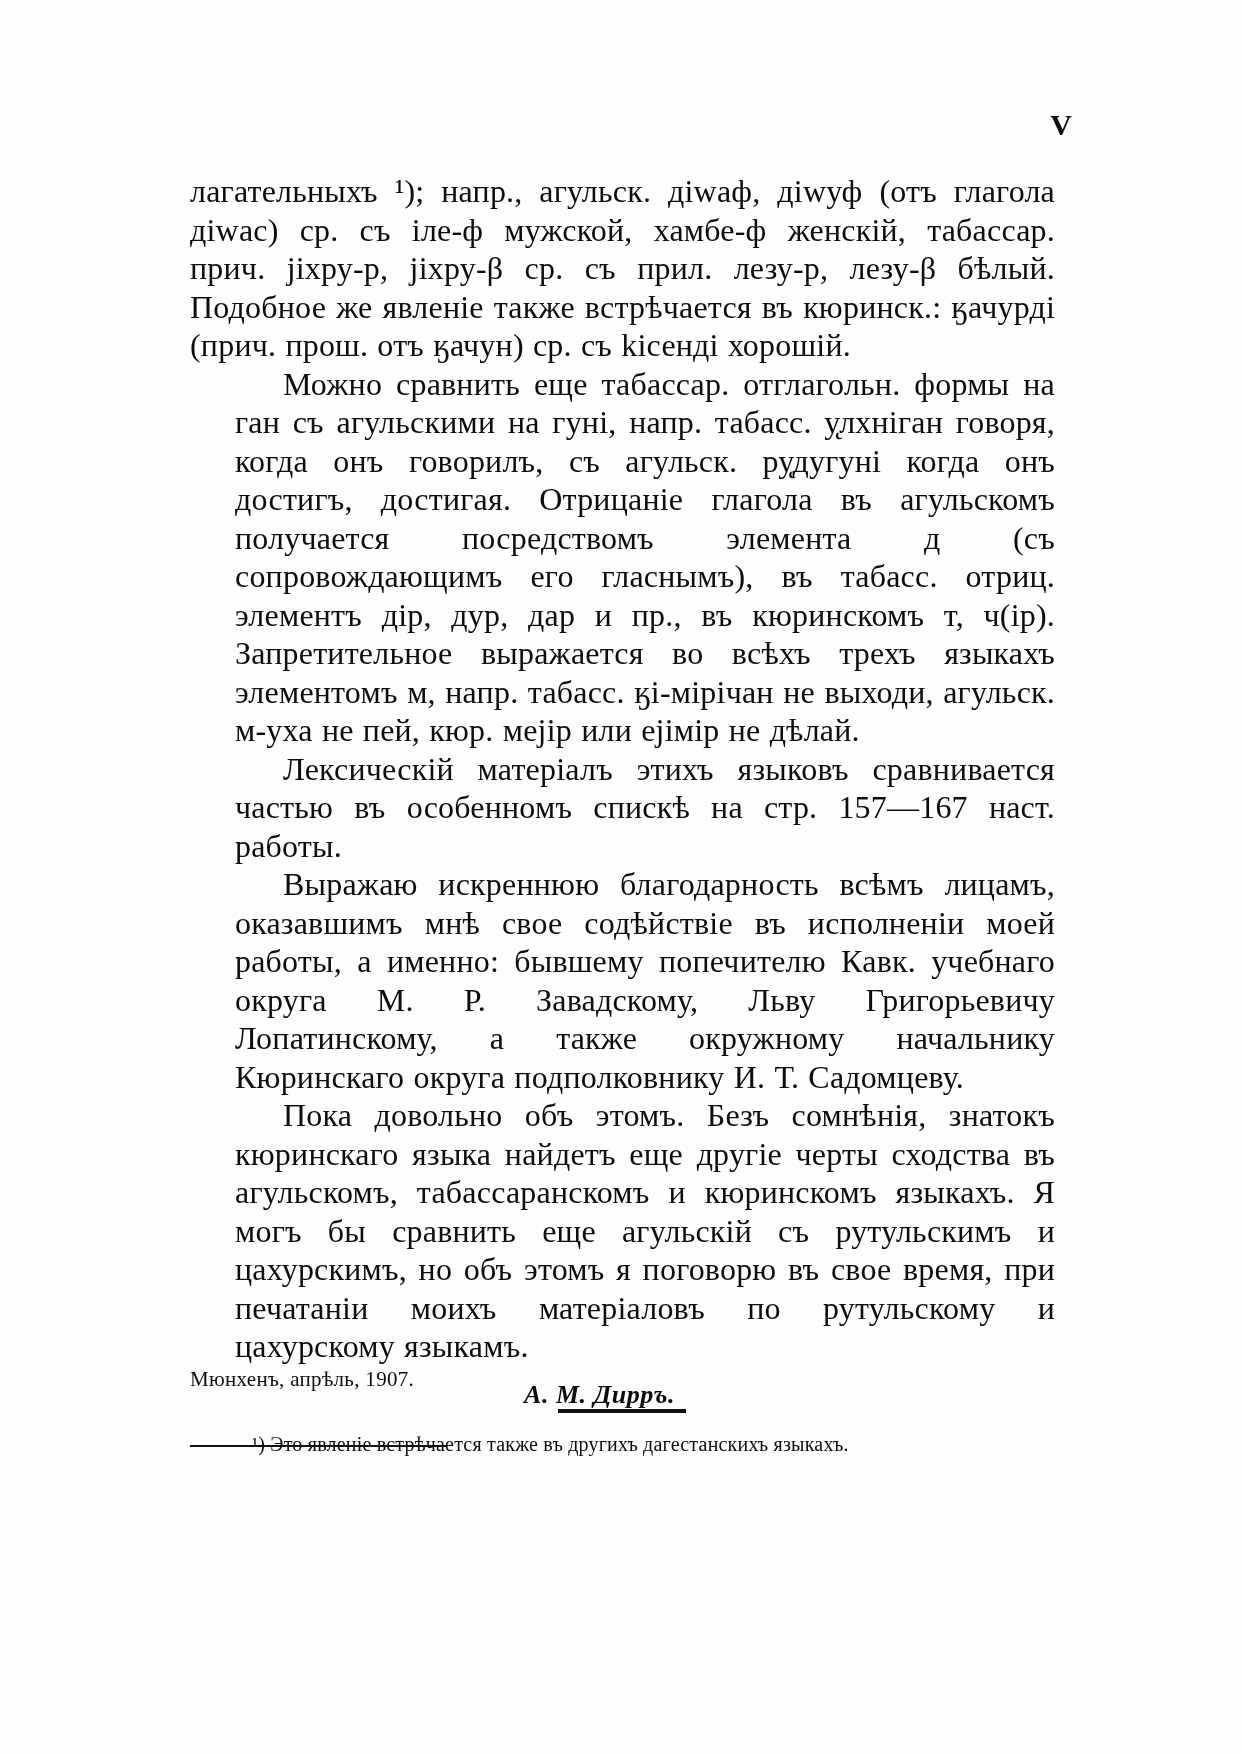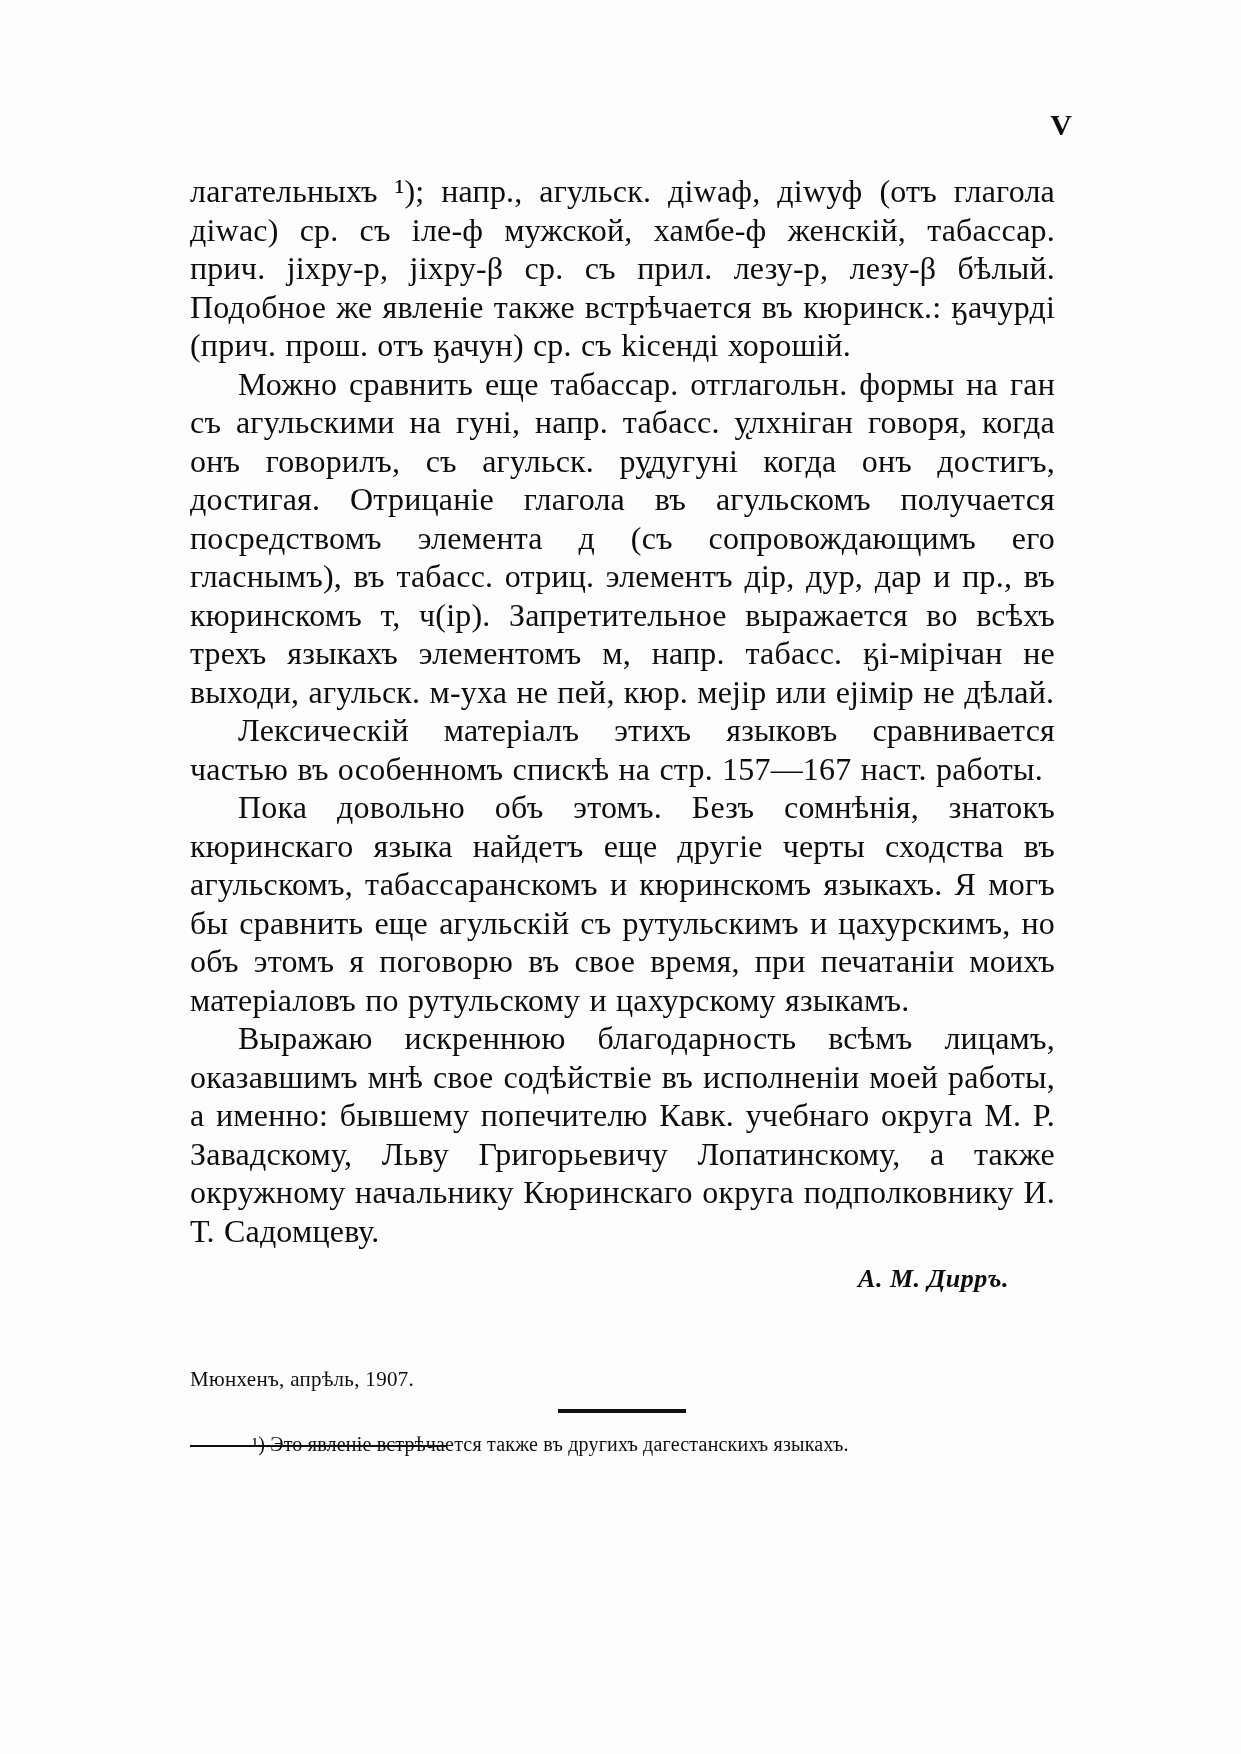--- a/index.html
+++ b/index.html
@@ -34,27 +34,28 @@
     margin: 0;
     font-size: 32px;
     line-height: 38.5px;
     text-align: justify;
     text-justify: inter-word;
     letter-spacing: 0.2px;
     word-spacing: 1px;
   }
   p.indent {
     text-indent: 48px;
+    margin-left: 45px;
   }
   p + p {
     margin-top: 0;
   }
   .signature {
     margin-top: 14px;
-    text-align: right;
+    text-align: center;
     padding-right: 46px;
     font-size: 26px;
     font-style: italic;
     font-weight: bold;
     letter-spacing: 0.5px;
   }
   .place-date {
     position: absolute;
     left: 190px;
     top: 1343px;
@@ -94,22 +95,22 @@
 <body>
 
 <div class="page">
 
   <div class="page-number">V</div>
 
   <div class="body-col">
     <p>лагательныхъ ¹); напр., агульск. дiwаф, дiwуф (отъ глагола дiwас) ср. съ iле-ф мужской, хамбе-ф женскiй, табассар. прич. jіхру-р, jіхру-β ср. съ прил. лезу-р, лезу-β бѣлый. Подобное же явленіе также встрѣчается въ кюринск.: ӄачурдi (прич. прош. отъ ӄачун) ср. съ kісендi хорошiй.</p>
     <p class="indent">Можно сравнить еще табассар. отглагольн. формы на ган съ агульскими на гунi, напр. табасс. у̨лхнiган говоря, когда онъ говорилъ, съ агульск. ру̨дугунi когда онъ достигъ, достигая. Отрицаніе глагола въ агульскомъ получается посредствомъ элемента д (съ сопровождающимъ его гласнымъ), въ табасс. отриц. элементъ дiр, дур, дар и пр., въ кюринскомъ т, ч(iр). Запретительное выражается во всѣхъ трехъ языкахъ элементомъ м, напр. табасс. ӄi-мiрiчан не выходи, агульск. м-уха не пей, кюр. меjiр или еjiмiр не дѣлай.</p>
     <p class="indent">Лексическій матеріалъ этихъ языковъ сравнивается частью въ особенномъ спискѣ на стр. 157—167 наст. работы.</p>
+    <p class="indent">Выражаю искреннюю благодарность всѣмъ лицамъ, оказавшимъ мнѣ свое содѣйствіе въ исполненіи моей работы, а именно: бывшему попечителю Кавк. учебнаго округа М. Р. Завадскому, Льву Григорьевичу Лопатинскому, а также окружному начальнику Кюринскаго округа подполковнику И. Т. Садомцеву.</p>
     <p class="indent">Пока довольно объ этомъ. Безъ сомнѣнія, знатокъ кюринскаго языка найдетъ еще другіе черты сходства въ агульскомъ, табассаранскомъ и кюринскомъ языкахъ. Я могъ бы сравнить еще агульскій съ рутульскимъ и цахурскимъ, но объ этомъ я поговорю въ свое время, при печатаніи моихъ матеріаловъ по рутульскому и цахурскому языкамъ.</p>
-    <p class="indent">Выражаю искреннюю благодарность всѣмъ лицамъ, оказавшимъ мнѣ свое содѣйствіе въ исполненіи моей работы, а именно: бывшему попечителю Кавк. учебнаго округа М. Р. Завадскому, Льву Григорьевичу Лопатинскому, а также окружному начальнику Кюринскаго округа подполковнику И. Т. Садомцеву.</p>
     <div class="signature">А. М. Дирръ.</div>
   </div>
 
   <div class="place-date">Мюнхенъ, апрѣль, 1907.</div>
 
   <div class="short-rule"></div>
   <div class="footnote-rule"></div>
 
   <div class="footnote">¹) Это явленіе встрѣчается также въ другихъ дагестанскихъ языкахъ.</div>
 

